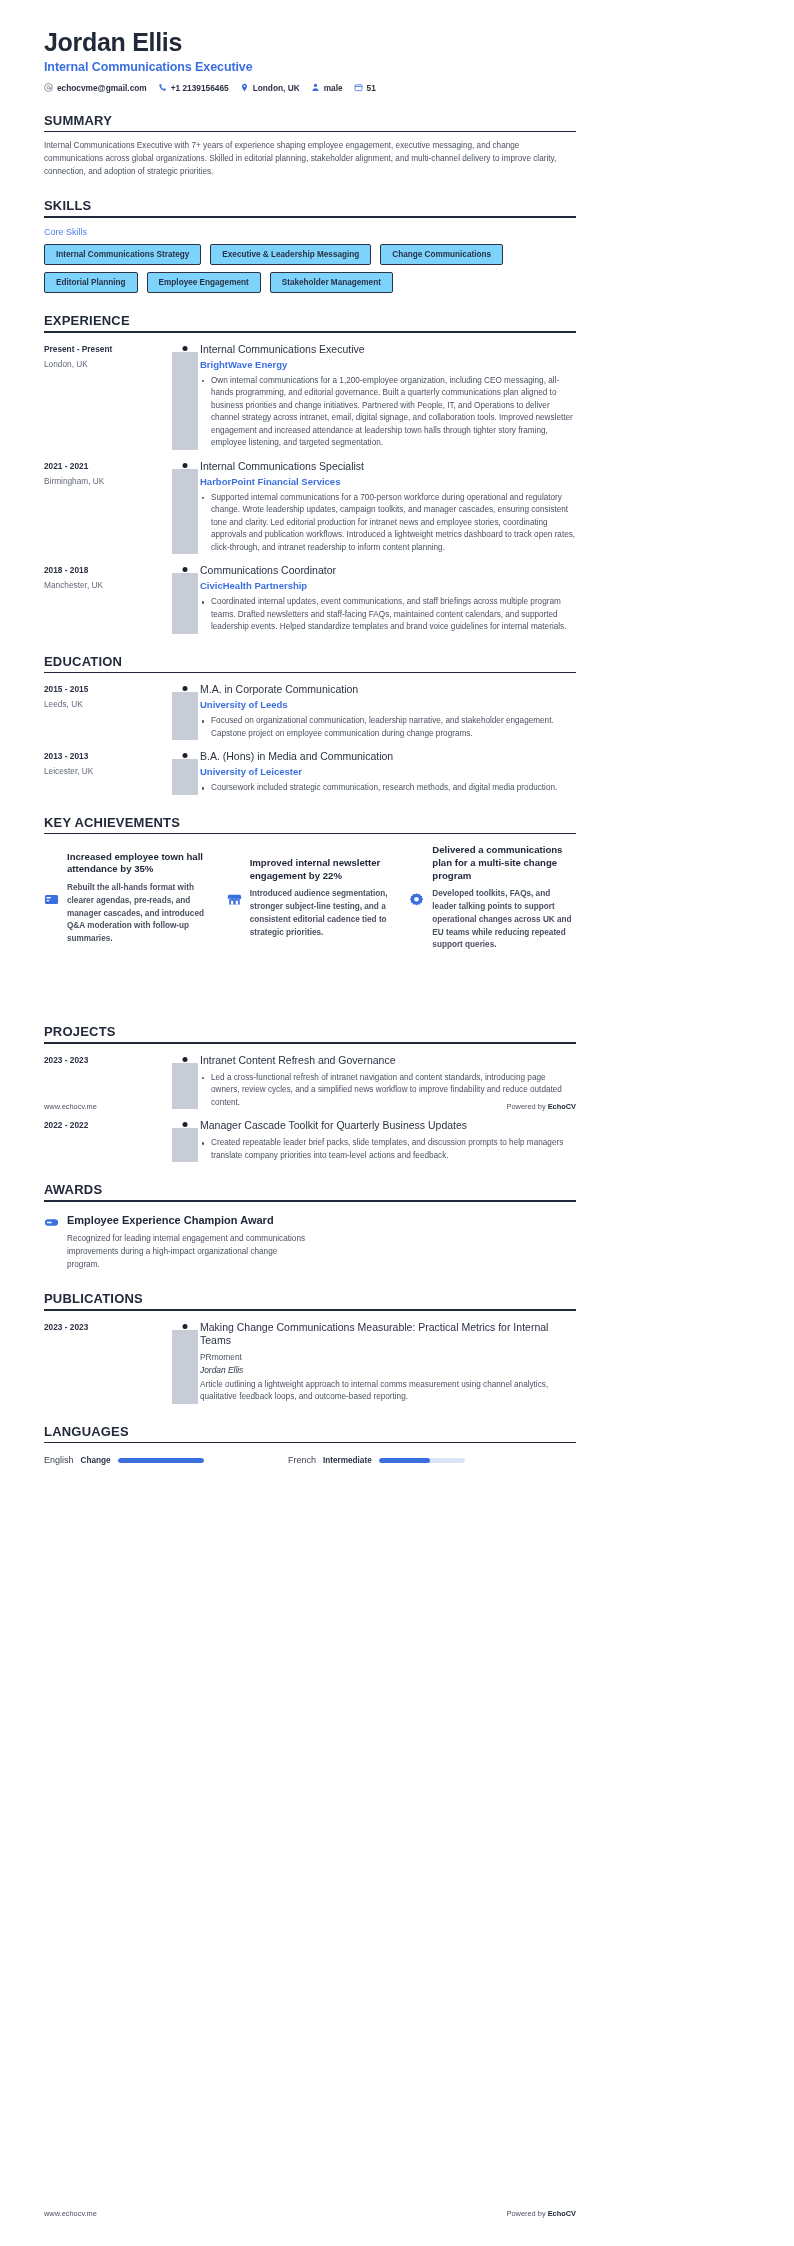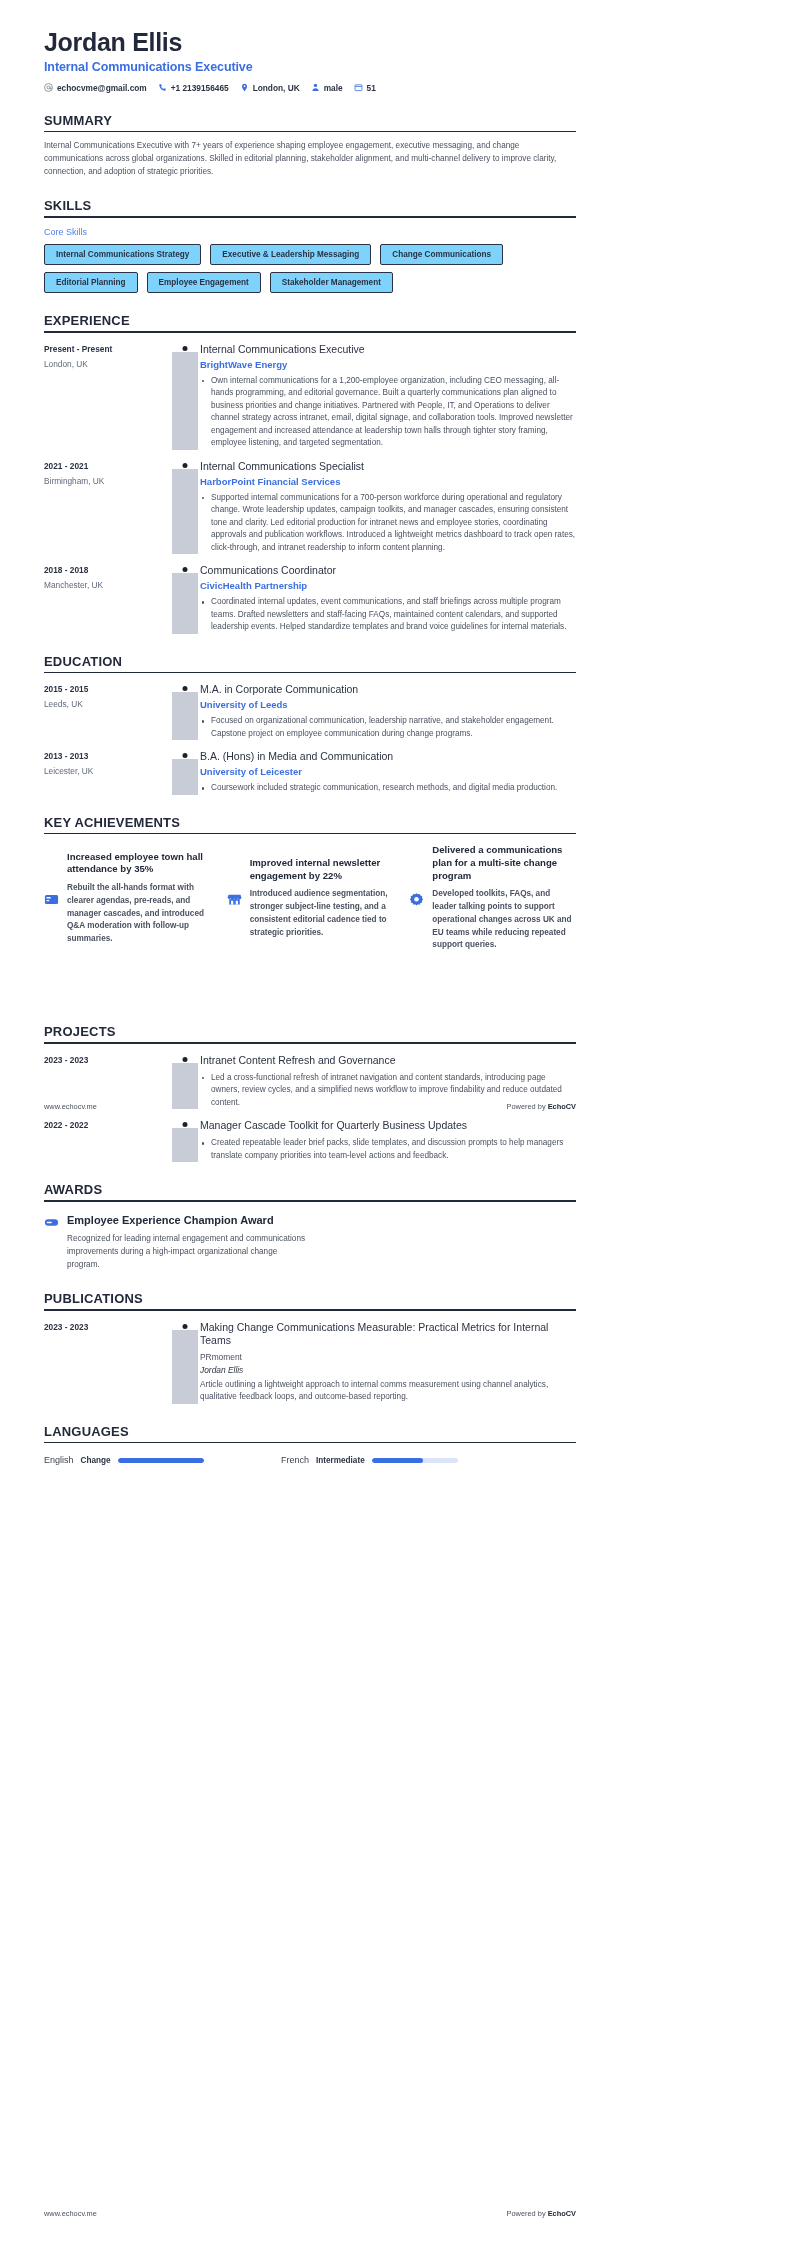--- a/index.html
+++ b/index.html
@@ -139,21 +139,21 @@
   .aw-title { font-size: 11px; font-weight: bold; color: #22293a; line-height: 1.32; }
   .aw-desc { font-size: 8.2px; line-height: 1.55; color: #4a5160; margin-top: 6px; }
 
   
   .pub-title { font-size: 10.5px; color: #2b3244; line-height: 1.28; }
   .pub-pub { font-size: 8.4px; color: #4a5160; margin-top: 4px; }
   .pub-author { font-size: 8.4px; font-style: italic; color: #2b3244; margin-top: 3px; }
   .pub-desc { font-size: 8.2px; line-height: 1.52; color: #4a5160; margin-top: 4px; }
 
   
-  .lang-row { display: flex; margin-top: 12px; gap: 1px; }
+  .lang-row { display: flex; margin-top: 12px; gap: 8px; }
   .lang-item { display: flex; align-items: center; gap: 7px; width: 236px; }
   .lang-name { font-size: 9px; color: #3d4451; }
   .lang-level { font-size: 8.2px; font-weight: bold; color: #2b3244; }
   .lang-bar { width: 86px; height: 4.5px; border-radius: 3px; background: #dce4f7; position: relative; overflow: hidden; }
   .lang-fill { position: absolute; left: 0; top: 0; height: 100%; border-radius: 3px; background: #3b6fe0; }
 
   
   .pg-footer {
     position: absolute;
     left: 30px; right: 30px;

